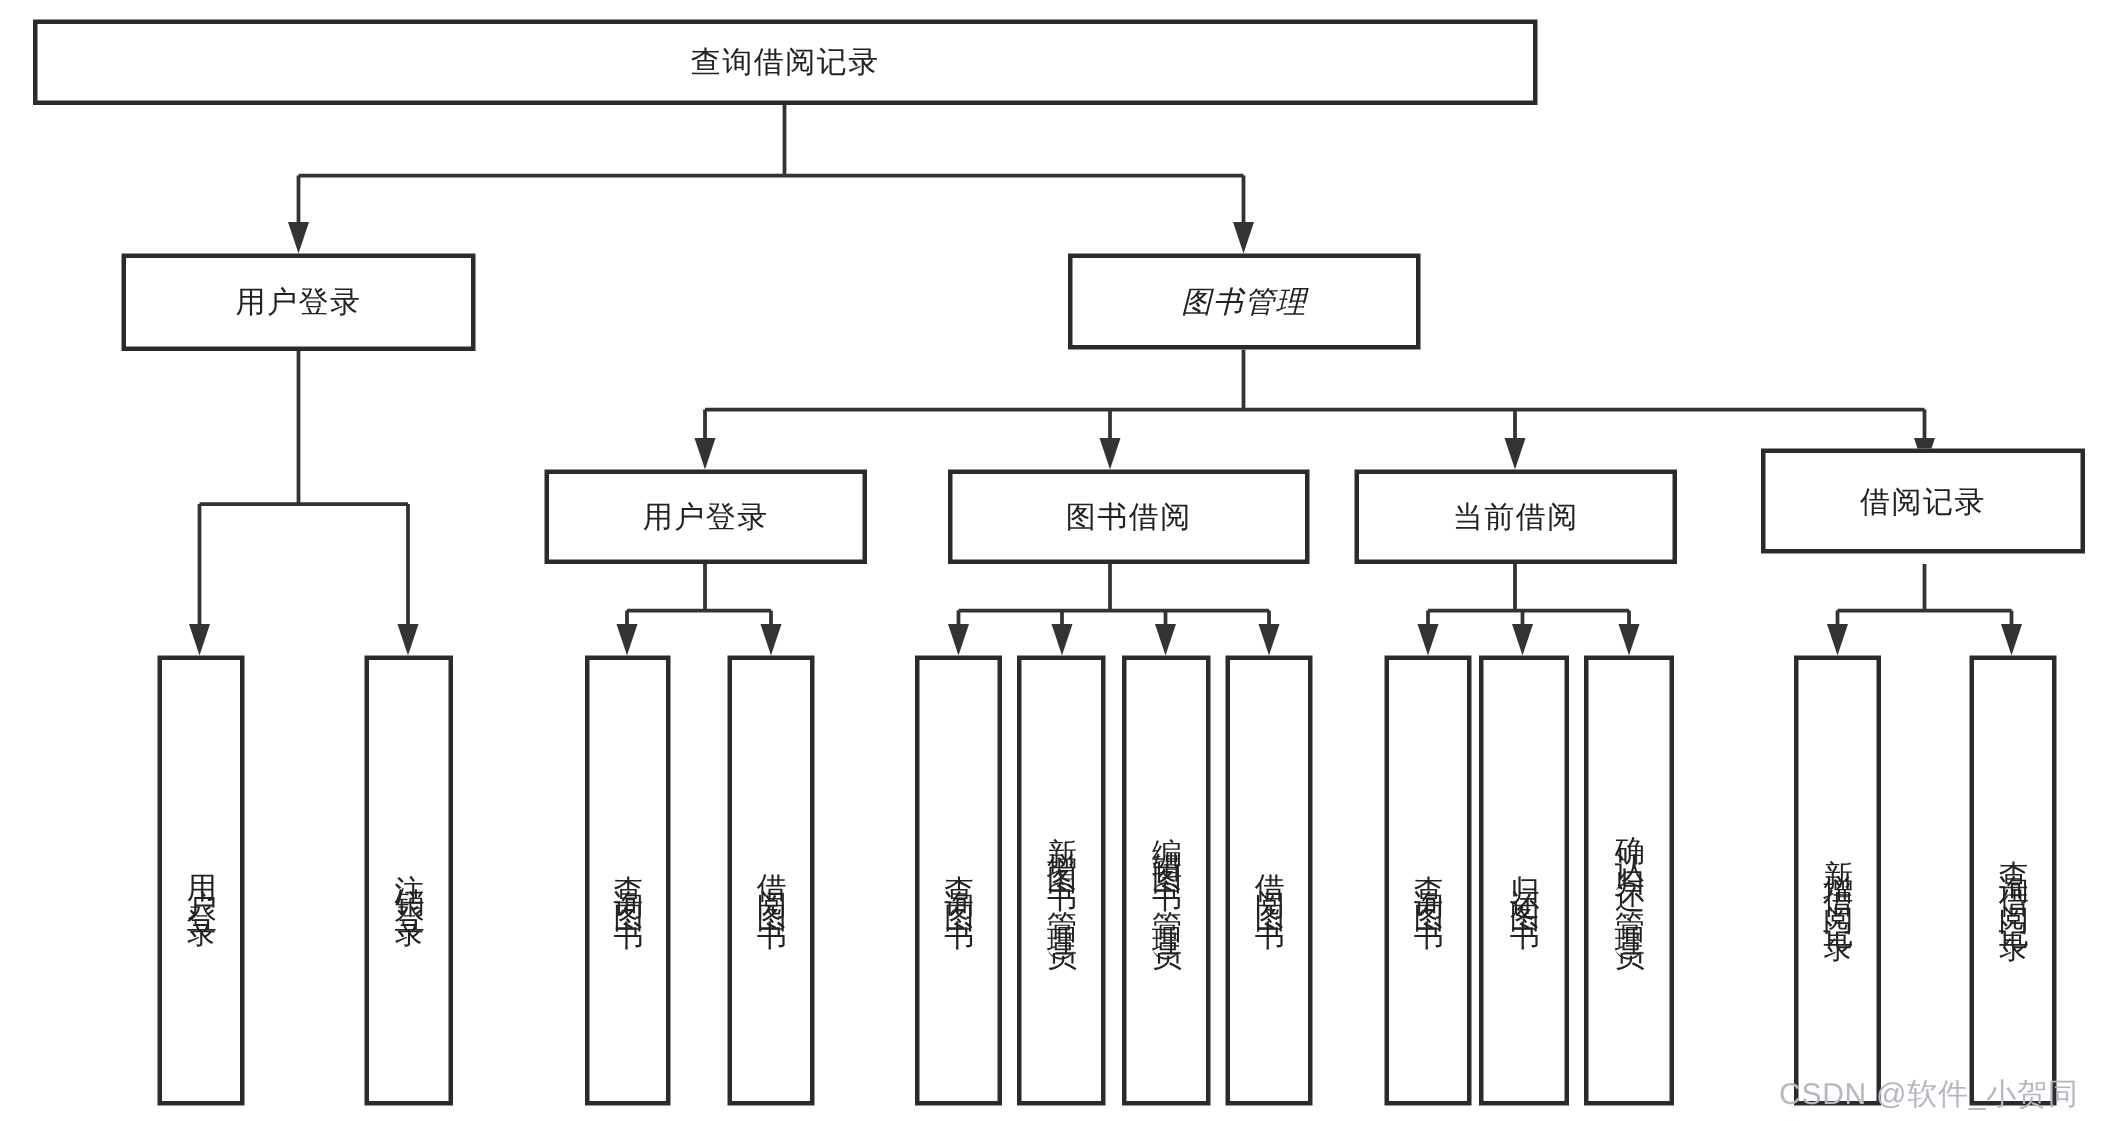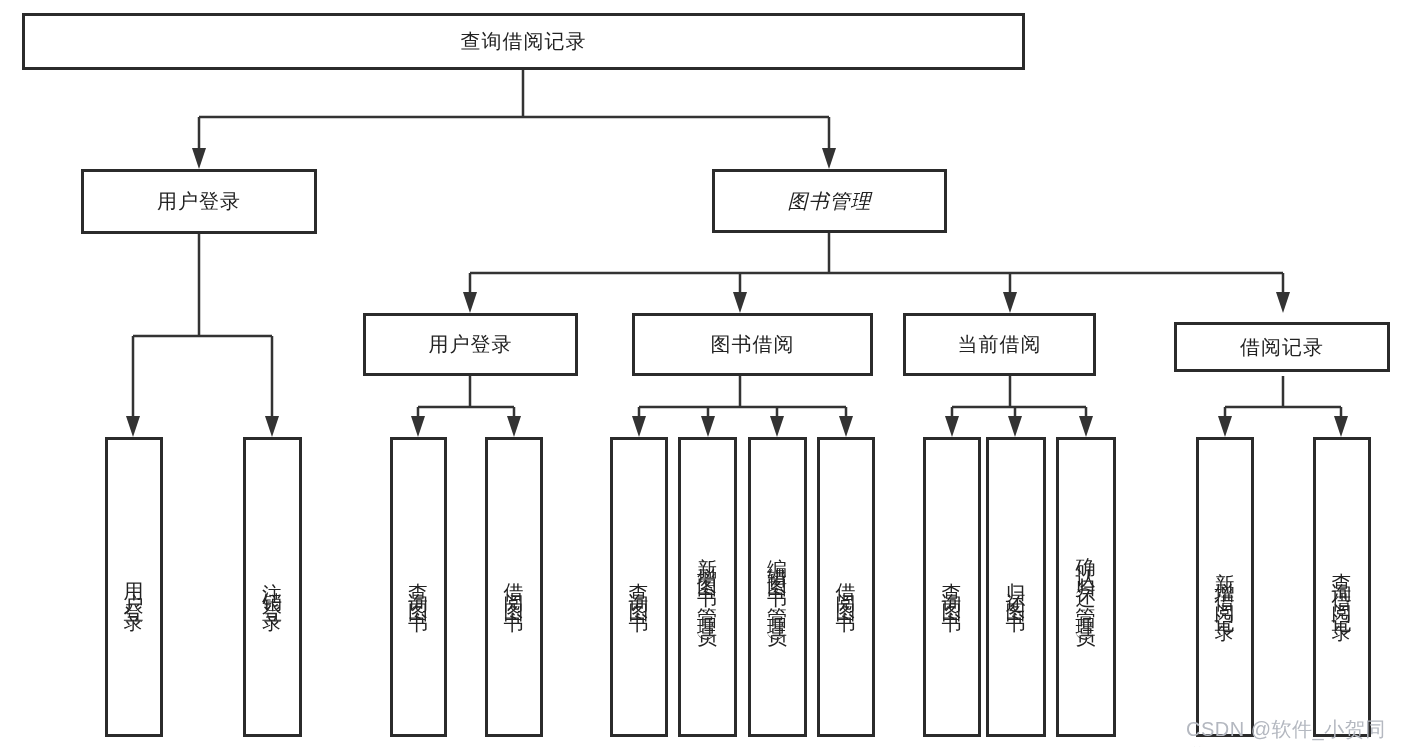--- a/index.html
+++ b/index.html
@@ -103,24 +103,24 @@
       </div>
       <div class="node" style="left: 712px; top: 169px; width: 235px; height: 64px; font-style: italic;">
         <span>图书管理</span>
       </div>
       <div class="node" style="left: 363px; top: 313px; width: 215px; height: 63px;">
         <span>用户登录</span>
       </div>
       <div class="node" style="left: 632px; top: 313px; width: 241px; height: 63px; text-align: center;">
         <span>图书借阅</span>
       </div>
-      <div class="node" style="left: 903px; top: 313px; width: 193px; height: 63px;">
+      <div class="node" style="left: 903px; top: 313px; width: 215px; height: 63px;">
         <span>当前借阅</span>
       </div>
-      <div class="node" style="left: 1174px; top: 322px; width: 216px; height: 50px;">
+      <div class="node" style="left: 1174px; top: 299px; width: 216px; height: 70px;">
         <span>借阅记录</span>
       </div>
       <div class="node vertical" style="left: 105px; top: 437px; width: 58px; height: 300px;">
         <span>用户登录</span>
       </div>
       <div class="node vertical" style="left: 243px; top: 437px; width: 59px; height: 300px;">
         <span>注销登录</span>
       </div>
       <div class="node vertical" style="left: 390px; top: 437px; width: 57px; height: 300px;">
         <span>查询图书</span>

